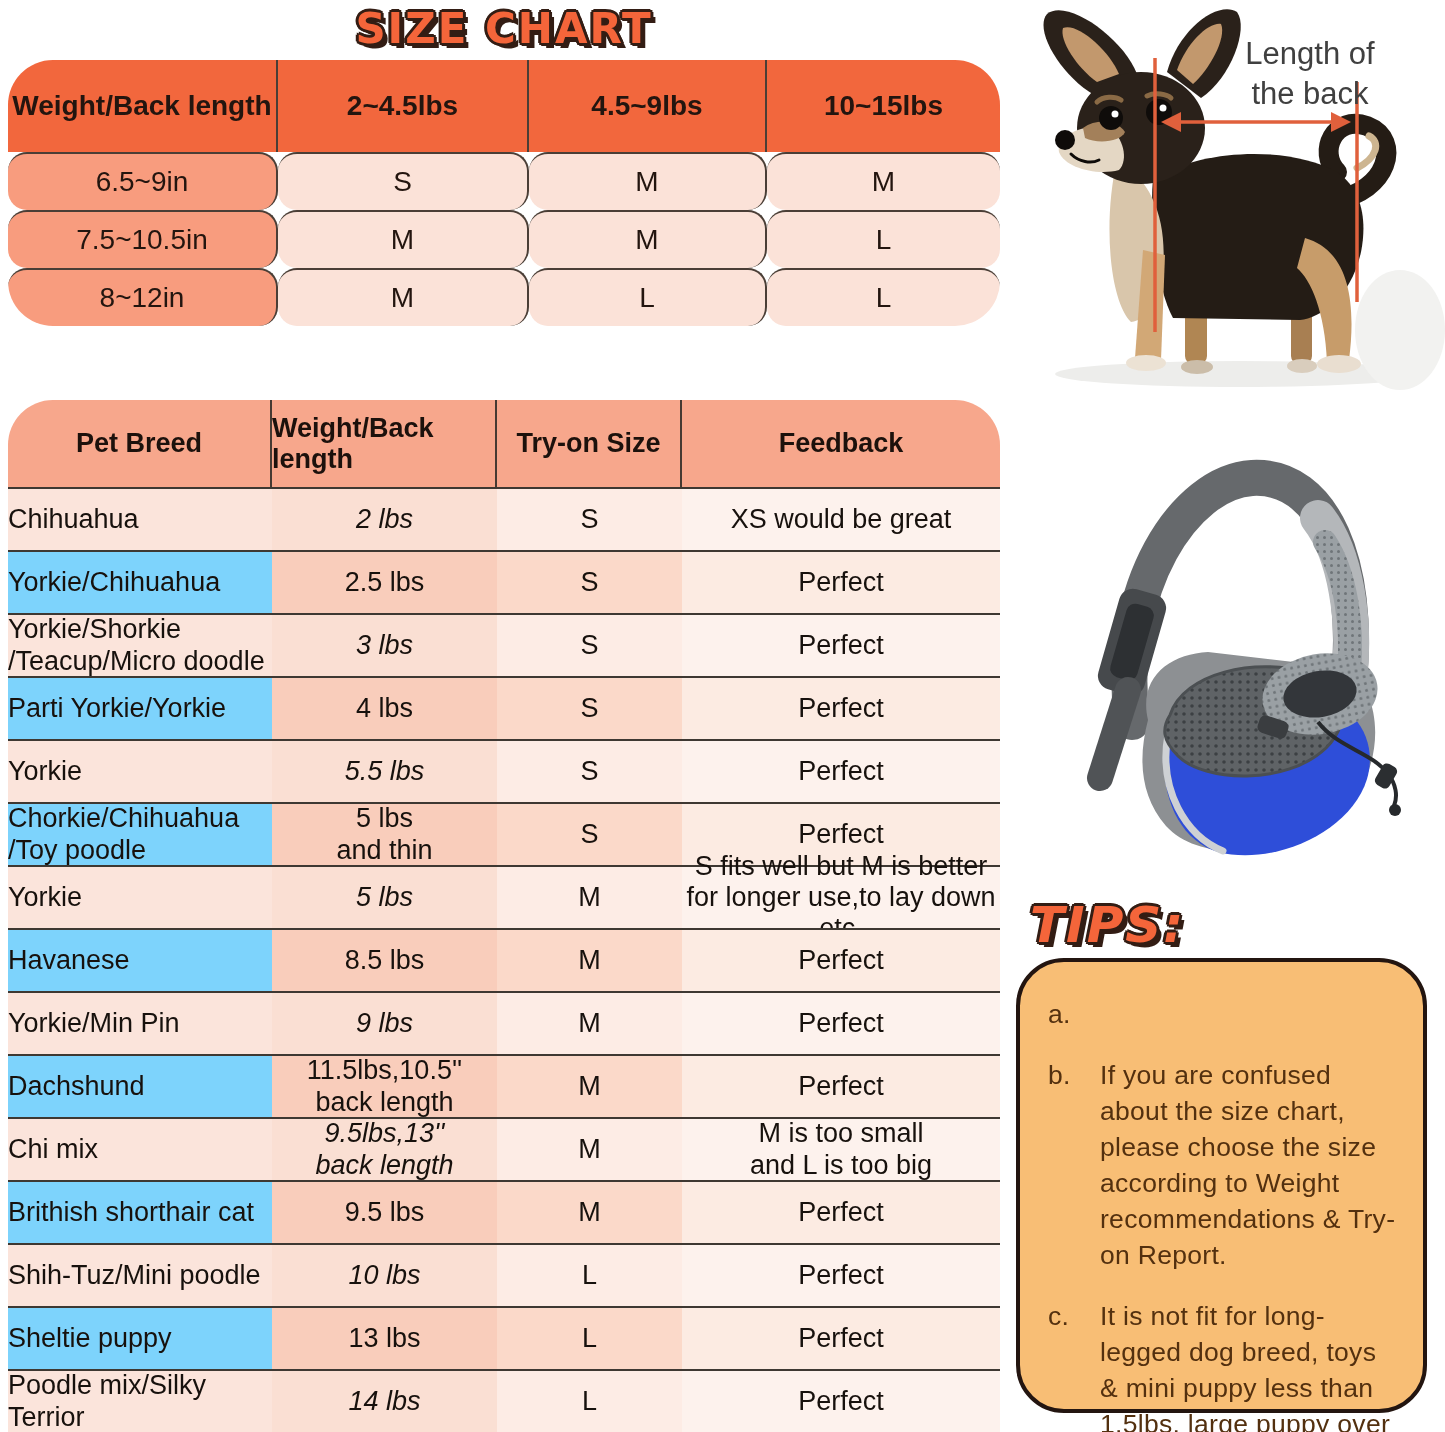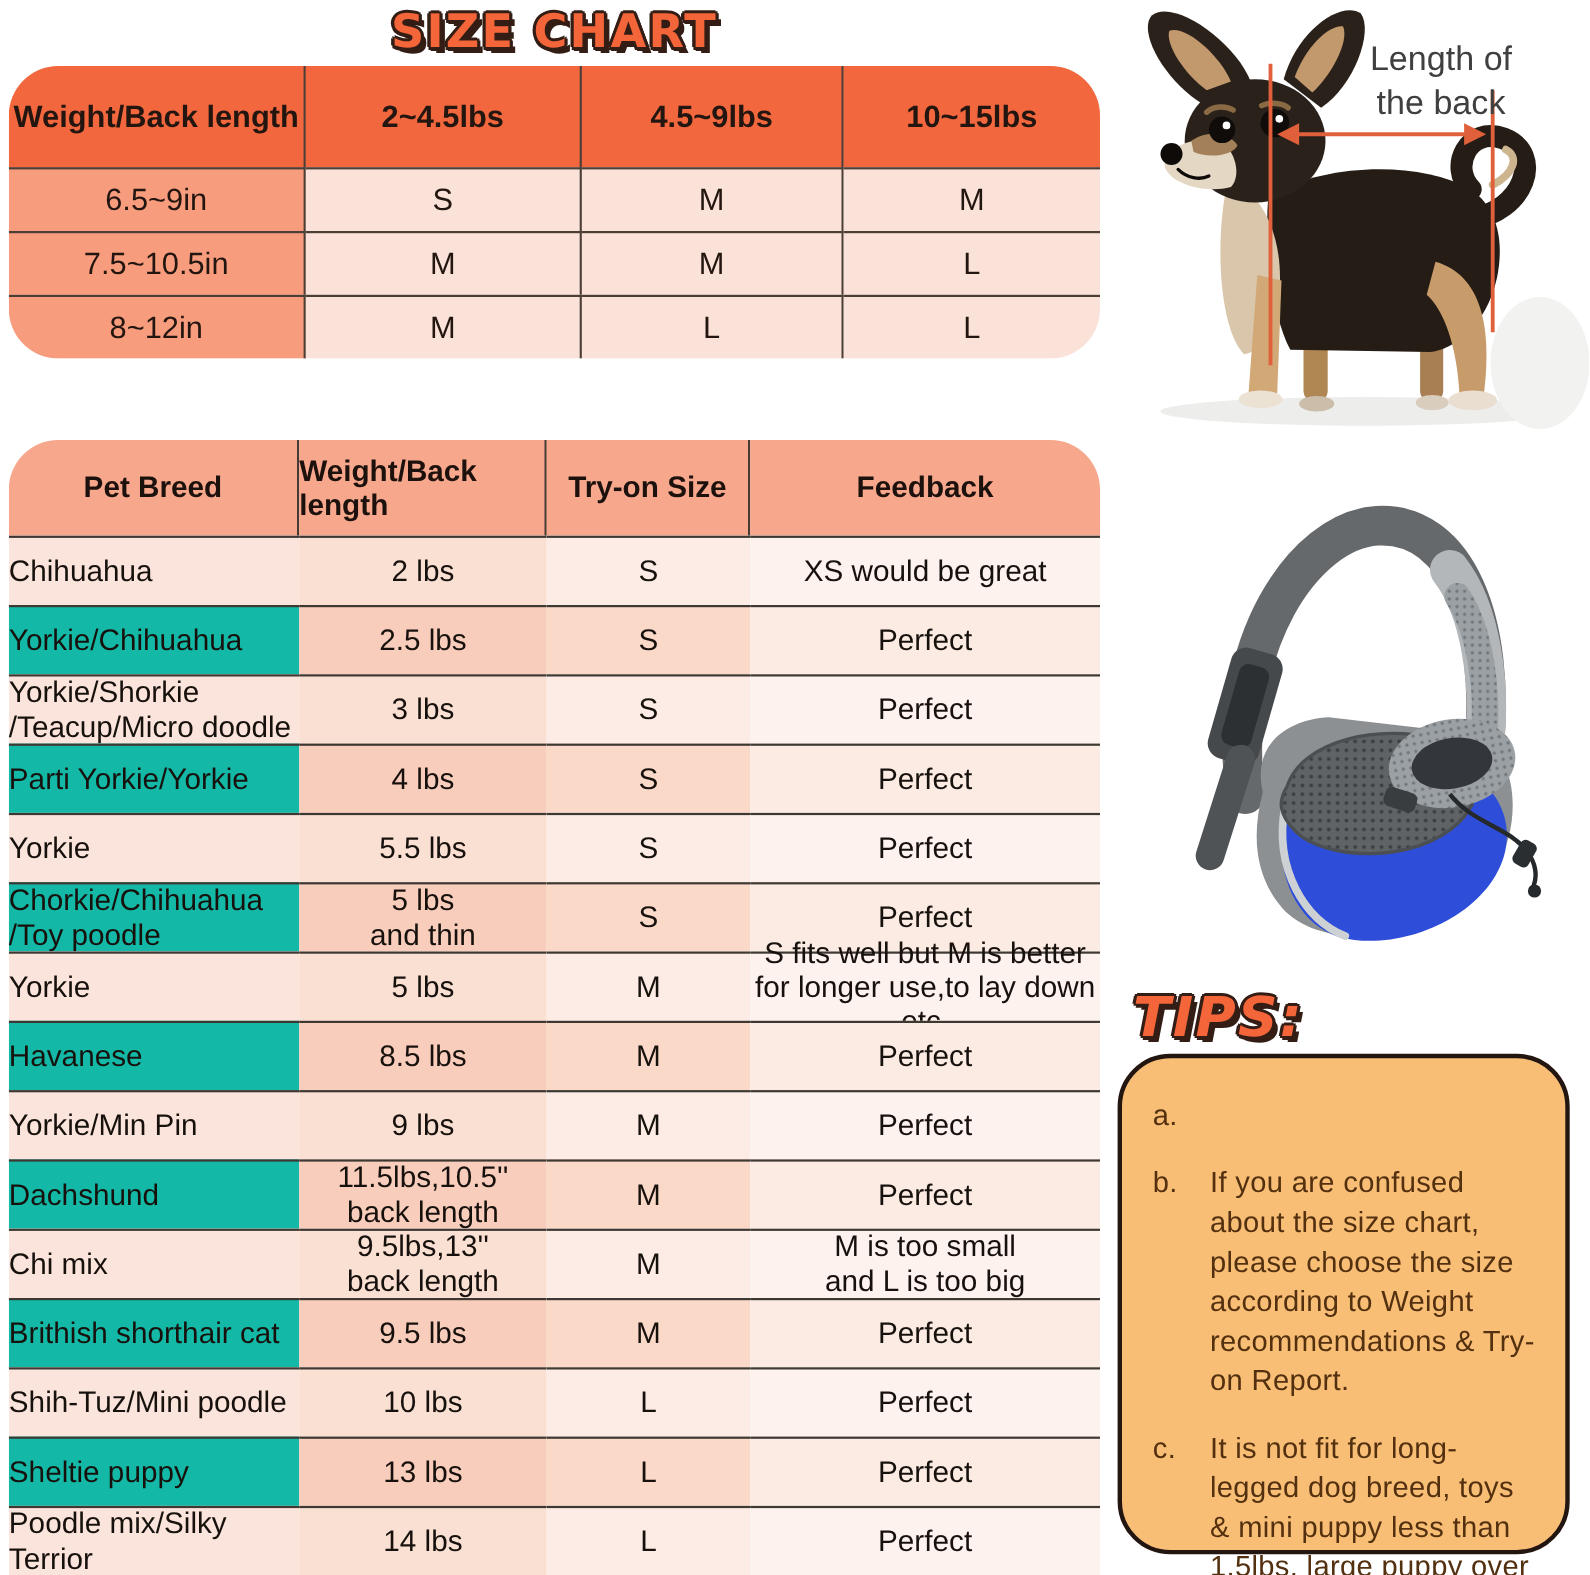--- a/index.html
+++ b/index.html
@@ -34,21 +34,21 @@
     border-radius:45px; overflow:hidden;
   }
   .sc-table .cell {
     display:flex; align-items:center; justify-content:center;
     font-size:28px; color:#23150f;
   }
   .sc-head { background:#f2673d; font-weight:bold; color:#471409; }
   .sc-label { background:#f89c7e; }
   .sc-val { background:#fbe2d8; }
   .sc-table .vline { border-right:2px solid #4a3e36; }
-  .sc-table .hline { border-top:2px solid #4a3e36; }
+  .sc-table .hline { border-top:2px solid #4a3e36;border-radius:19px; }
 
   
   .tr-table {
     position:absolute; left:8px; top:400px; width:992px; height:1032px;
     display:grid;
     grid-template-columns:264px 225px 185px 1fr;
     grid-template-rows:87px repeat(15, 63px);
     border-radius:45px 45px 0 0; overflow:hidden;
   }
   .tr-table .hcell {
@@ -60,24 +60,24 @@
   .tr-row { display:contents; }
   .tr-table .cell {
     display:flex; align-items:center; justify-content:center;
     font-size:27px; color:#17110d; text-align:center;
     white-space:pre-line; line-height:1.15;
     border-top:2px solid #3e3832;
   }
   .tr-table .cell.breed { justify-content:flex-start; text-align:left; }
   .tr-table .cell.sm { font-size:27px; }
   .tr-row.light .c1 { background:#fbe4db; }
-  .tr-row.light .c2 { background:#fadfd3; }
+  .tr-row.light .c2 { background:#fadfd3;font-style:italic; }
   .tr-row.light .c3 { background:#fdece5; }
   .tr-row.light .c4 { background:#fdf2ed; }
-  .tr-row.dark .c1 { background:#14b8a6; }
+  .tr-row.dark .c1 { background:#7dd3fc; }
   .tr-row.dark .c2 { background:#f9cdbb; }
   .tr-row.dark .c3 { background:#fbd9c9; }
   .tr-row.dark .c4 { background:#fcebe2; }
 
   
   .dog-figure { position:absolute; left:1005px; top:0; width:440px; height:398px; }
   .back-label {
     position:absolute; left:1185px; top:34px; width:250px;
     text-align:center; color:#404040; font-size:31px; line-height:1.28;
     white-space:pre-line;

